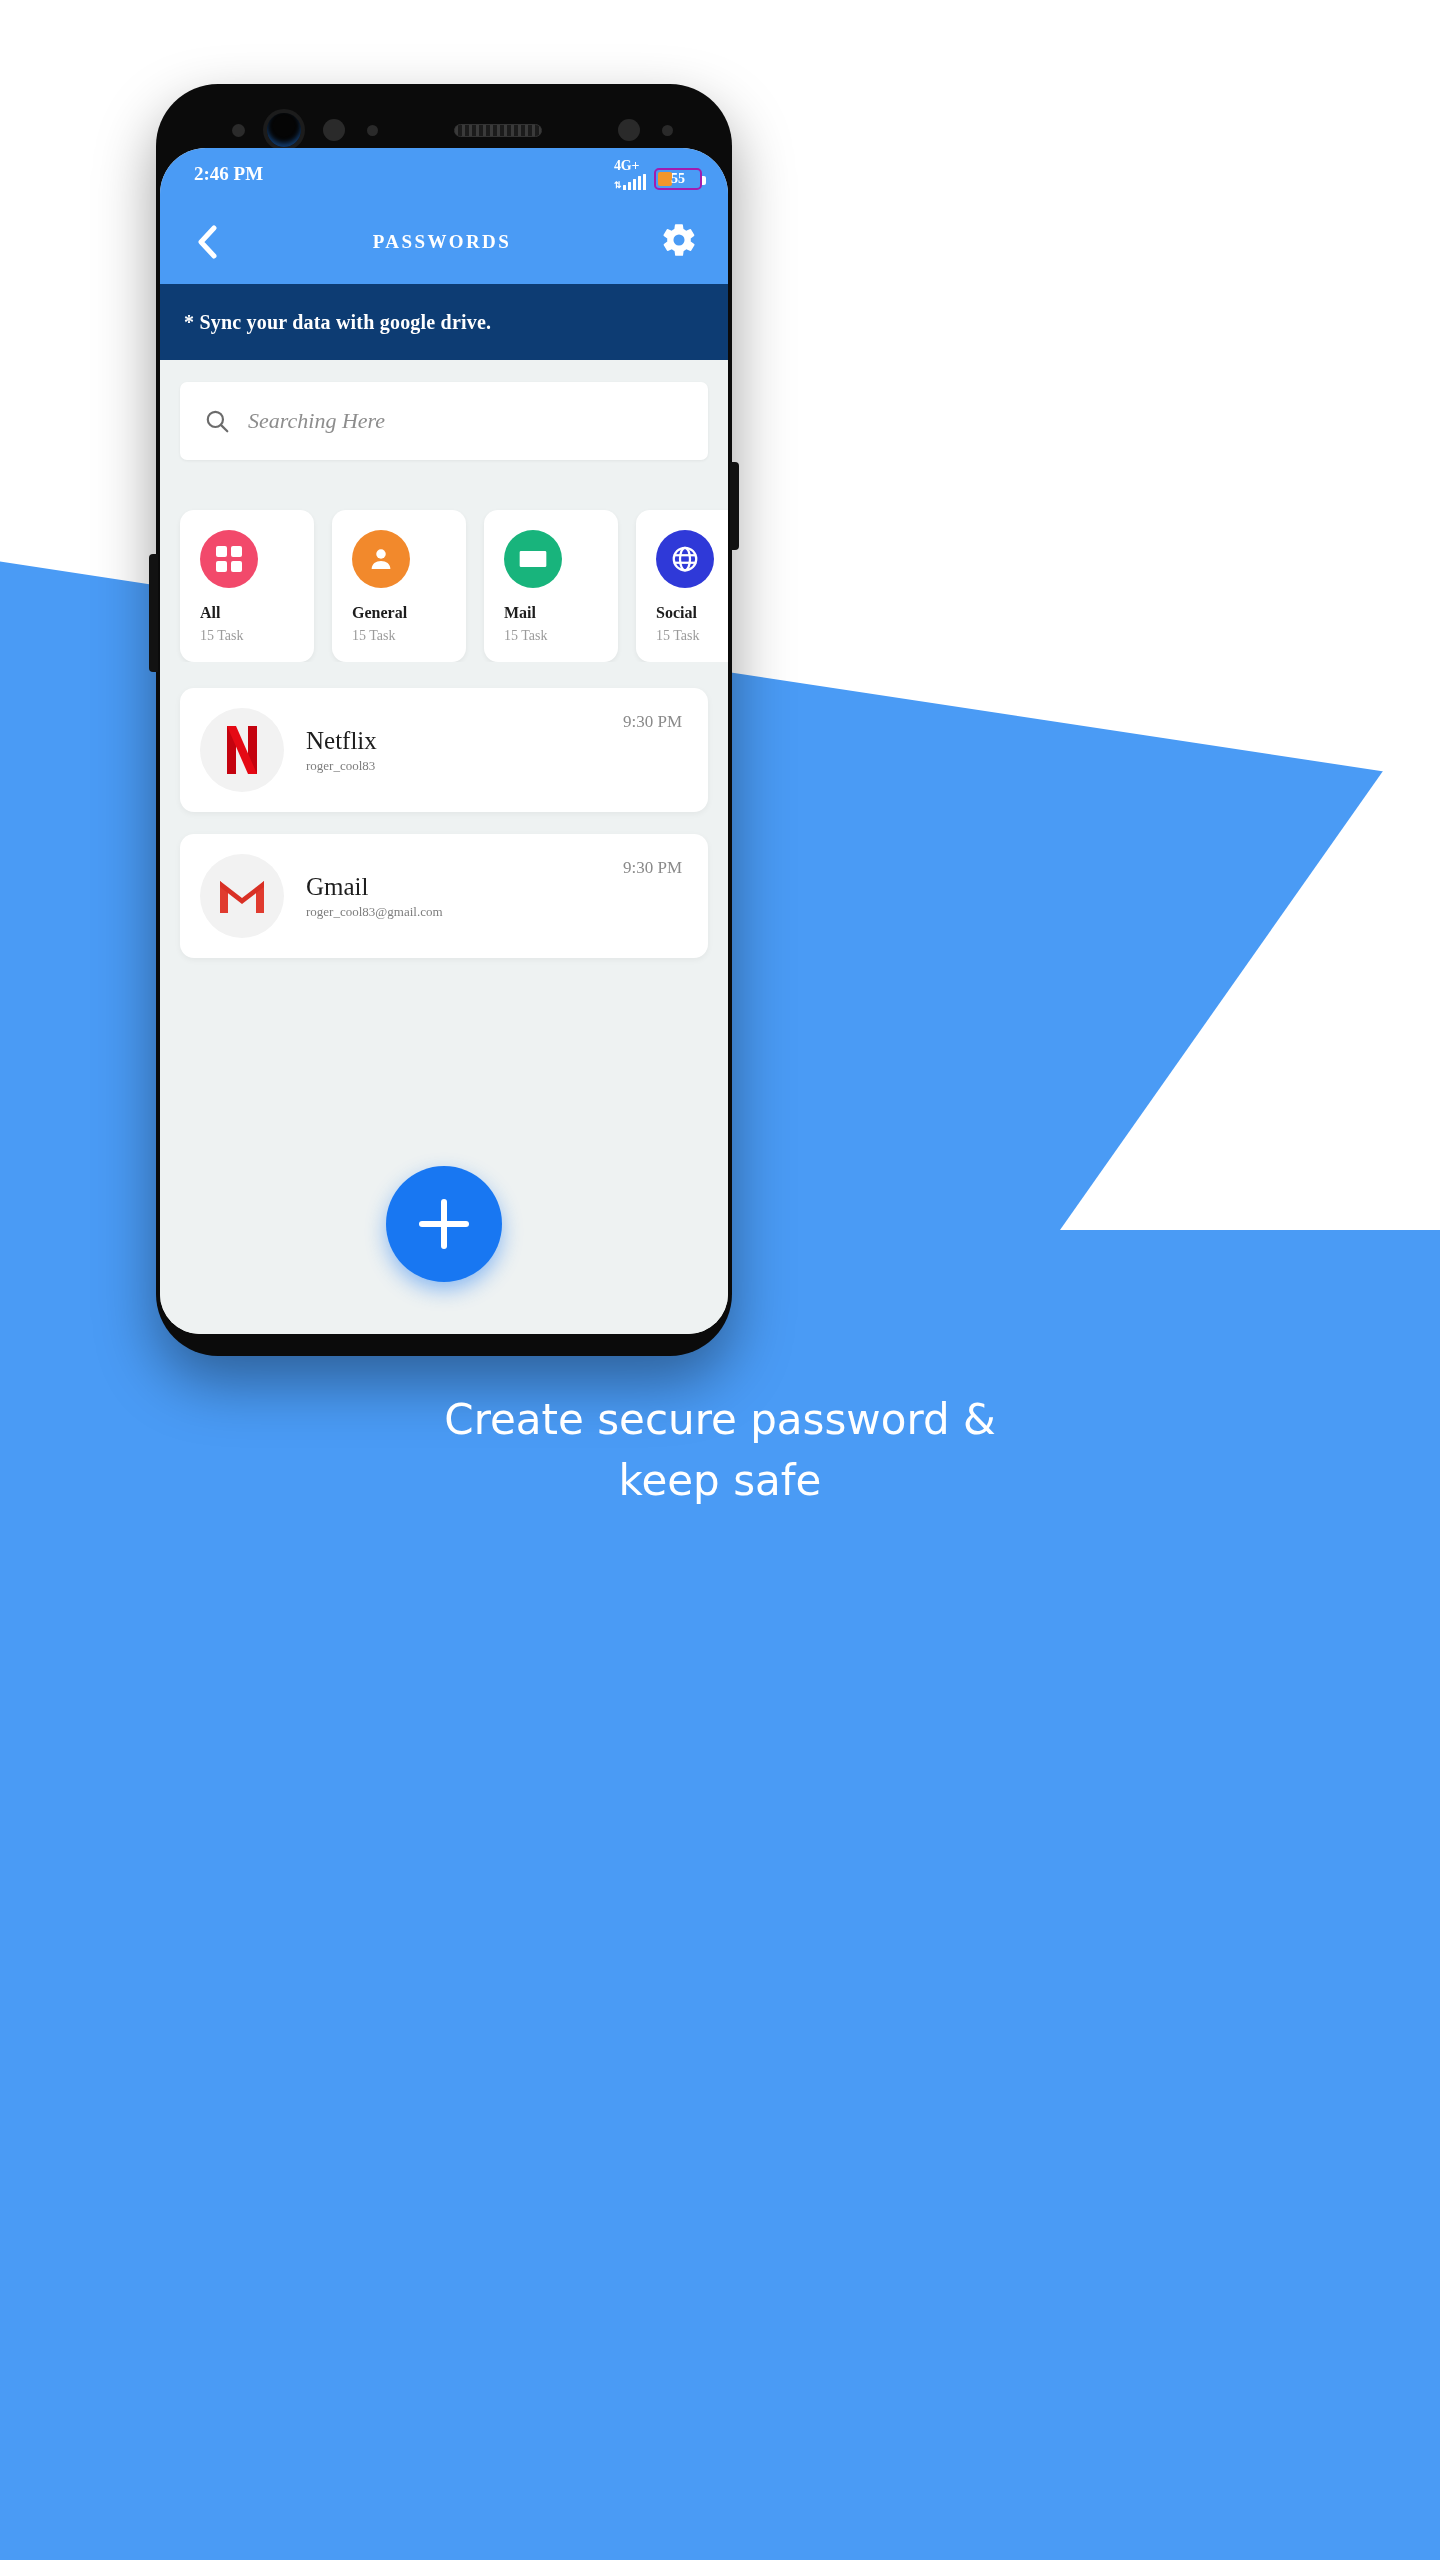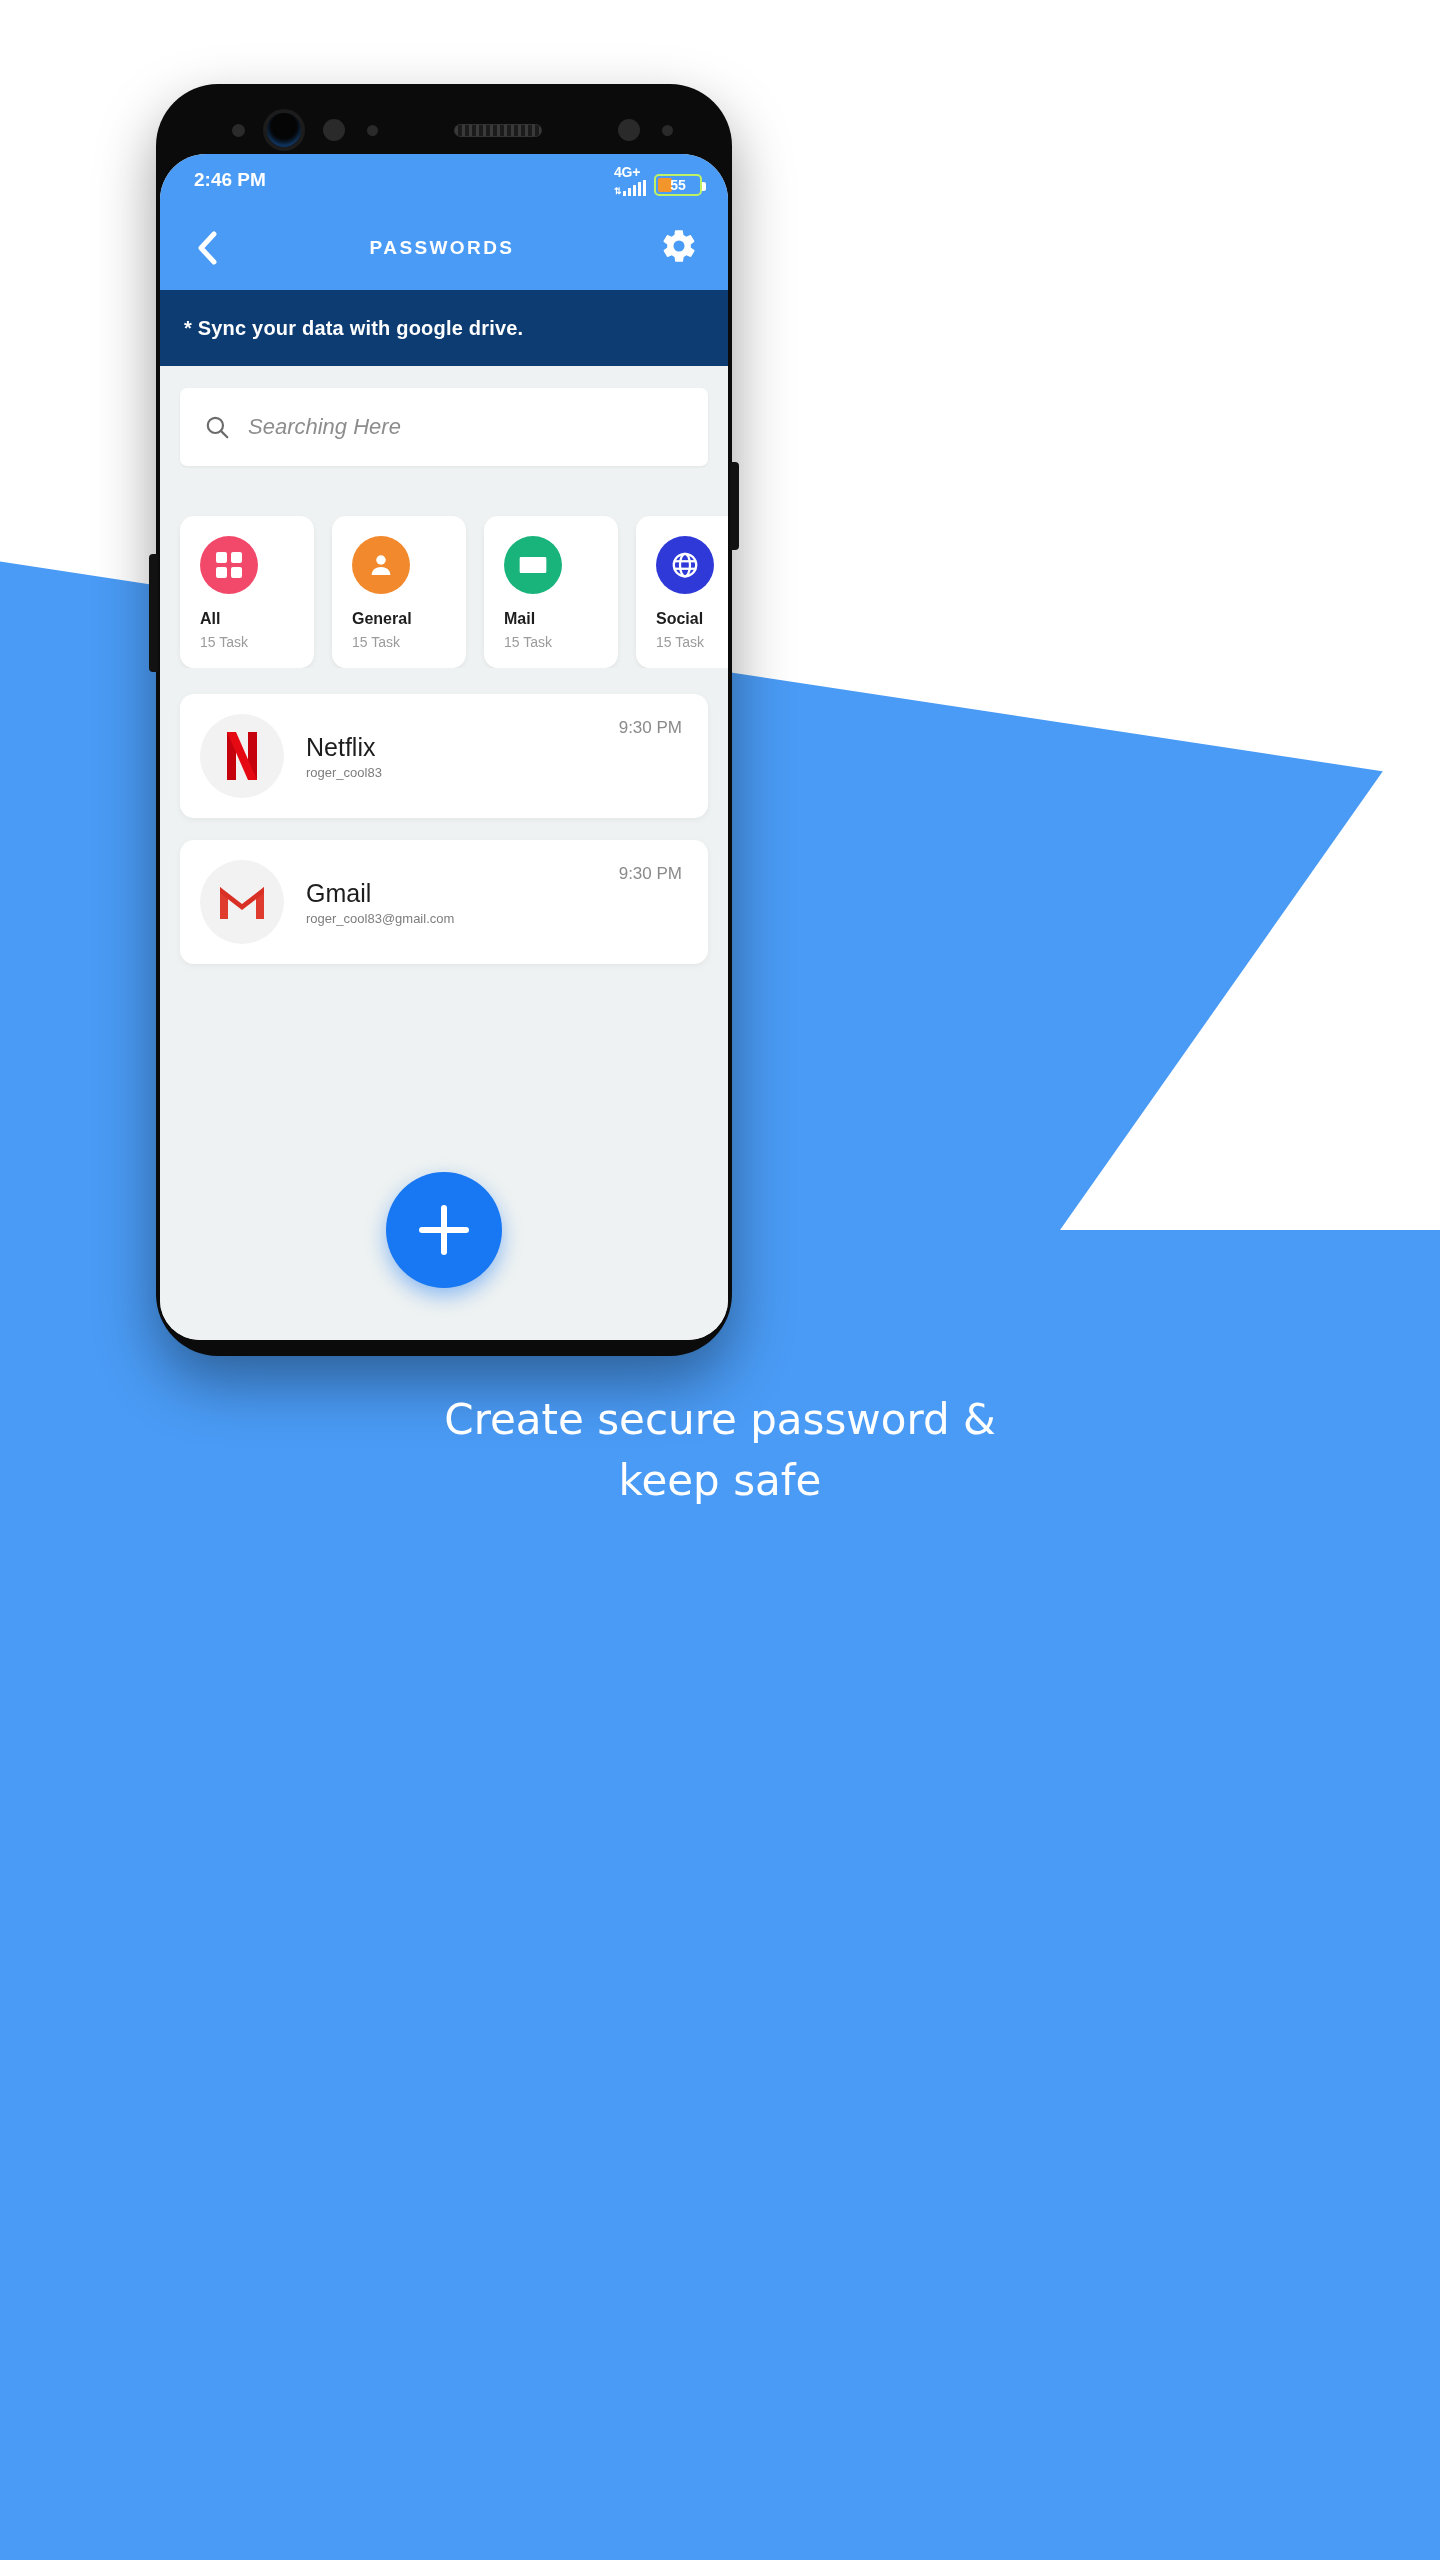--- a/index.html
+++ b/index.html
@@ -52,44 +52,45 @@
   .sensor-md { width:22px; height:22px; border-radius:50%; background:#2a2a2a; }
   .sensor-xs { width:11px; height:11px; border-radius:50%; background:#2a2a2a; }
   .speaker {
     margin-left:54px; width:88px; height:13px; border-radius:7px;
     background:repeating-linear-gradient(90deg,#3a3a3a 0 3px,#1b1b1b 3px 7px);
     border:1px solid #333;
   }
   .notch-row .sensor-md.right { margin-left:54px; }
 
   #screen {
-    position:absolute; left:4px; top:70px;
+    position:absolute; left:4px; top:64px;
     width:568px; height:1186px;
     background:#eef2f2;
     border-radius:46px 46px 40px 40px;
     overflow:hidden;
+    font-family:Liberation Serif, serif;
   }
 
   
   #status-bar {
     height:52px; background:#4a9bf5; color:#fff;
     display:flex; align-items:center; justify-content:space-between;
     padding:0 26px 0 34px; font-size:19px; font-weight:bold;
   }
   .status-right { display:flex; align-items:flex-end; gap:8px; }
   .net-block { display:flex; flex-direction:column; align-items:flex-start; line-height:1; }
   .net-label { font-size:14px; font-weight:bold; letter-spacing:-.2px; }
   .bars { display:flex; align-items:flex-end; gap:1.5px; height:16px; margin-top:1px; }
   .bars i { width:3.5px; background:#fff; display:block; border-radius:.5px; }
   .bars i:nth-child(1){height:5px;} .bars i:nth-child(2){height:8px;}
   .bars i:nth-child(3){height:11px;} .bars i:nth-child(4){height:14px;}
   .bars i:nth-child(5){height:16px;}
   .arrows { font-size:9px; line-height:1; margin-right:1px; }
   .battery {
-    position:relative; width:48px; height:22px; border:2px solid #bef264;
+    position:relative; width:48px; height:22px; border:2px solid #a21caf;
     border-radius:5px; display:flex; align-items:center; justify-content:center;
   }
   .battery:after {
     content:""; position:absolute; right:-6px; top:6px;
     width:4px; height:9px; background:#fff; border-radius:0 2px 2px 0;
   }
   .battery .fill {
     position:absolute; left:2px; top:2px; bottom:2px; width:14px;
     background:#f2962c; border-radius:2px;
   }

